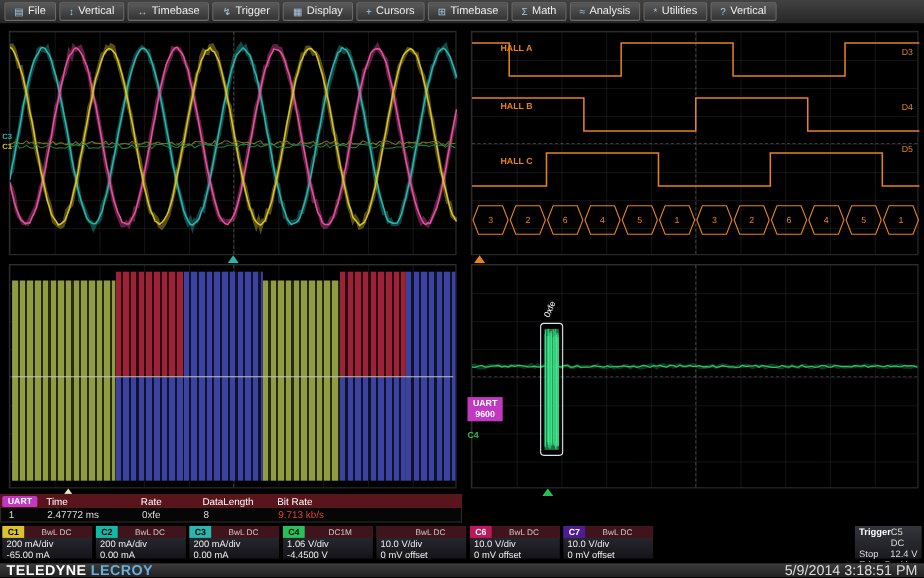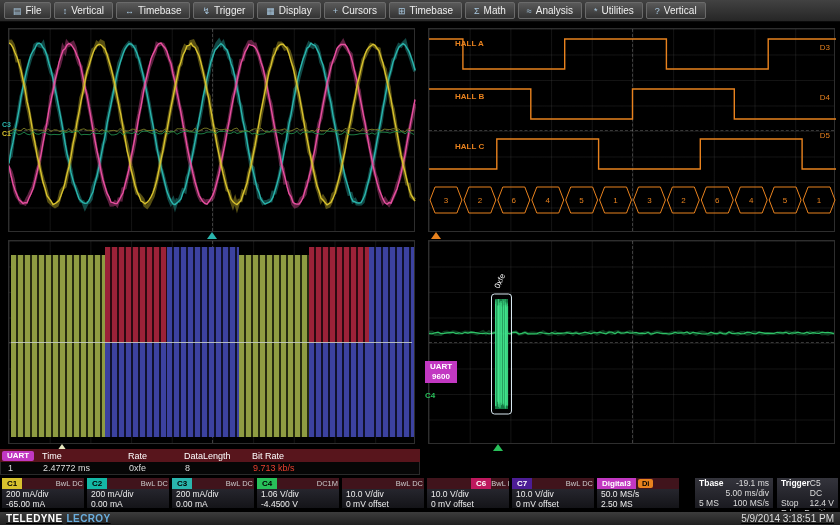--- a/index.html
+++ b/index.html
@@ -59,37 +59,37 @@
   .dt-cell { padding-left:2px; }
   .dt-idx { padding-left:7px; }
   .dt-bitrate { color:#e84030; }
 
   
   .desc-row { position:absolute; left:1px; top:477px; height:33px; display:flex; gap:1px; }
   .chbox { width:84px; height:32px; background:linear-gradient(#30303a,#141418);
            border:1px solid #000; overflow:hidden; }
   .chhead { height:11px; display:flex; background:#40141c; }
   .chchip { padding:0 5px; font-size:8px; font-weight:bold; line-height:11px; }
-  .chcoup { margin-left:auto; font-size:7.5px; color:#ccc; padding-right:1px; line-height:11px; white-space:nowrap; }
+  .chcoup { margin-left:auto; font-size:7.5px; color:#ccc; padding-right:19px; line-height:11px; white-space:nowrap; }
   .chcoup-badge { background:#e8821e; color:#000; font-weight:bold; border-radius:2px;
                   margin:1px 2px; padding:0 4px; line-height:9px; }
   .chline { font-size:8.5px; color:#eee; padding-left:4px; line-height:10px; white-space:nowrap; }
 
   .side-box { position:absolute; top:477px; height:32px; background:linear-gradient(#34343c,#1a1a20);
               border:1px solid #000; font-size:8.5px; color:#ddd; padding:0 4px; }
   .sb-row { display:flex; justify-content:space-between; line-height:10px; }
   .sb-label { font-weight:bold; color:#fff; }
   .sb-right { text-align:right; width:100%; }
   #tbase-box { left:694px; width:80px; }
   #trigger-box { left:776px; width:63px; }
 
   
   .statusbar { position:absolute; left:0; right:0; top:511px; height:14px;
                background:linear-gradient(#3c3c3c,#202020); border-top:1px solid #000;
-               display:flex; align-items:center; padding:0 6px; font-size:10px;text-decoration:underline; }
+               display:flex; align-items:center; padding:0 6px; font-size:13px; }
   .brand1 { color:#fff; font-weight:bold; letter-spacing:.4px; }
   .brand2 { color:#6aaede; font-weight:bold; margin-left:4px; letter-spacing:.4px; }
   .datetime { margin-left:auto; color:#ddd; }
 </style>
 </head>
 <body>
 
 <div class="screen">
 
   <div class="menubar" id="menubar">
@@ -314,57 +314,36 @@
       <div class="chbox">
         <div class="chhead">
           <span class="chchip" style="background: #1d4ed8; color: rgb(255, 255, 255); margin-top: 28px;">C5</span>
           <span class="chcoup">BwL DC</span>
         </div>
         <div class="chline">10.0 V/div</div>
         <div class="chline">0 mV offset</div>
       </div>
       <div class="chbox">
         <div class="chhead">
-          <span class="chchip" style="background: #be185d; color: rgb(255, 255, 255); margin-left: 44px;">C6</span>
+          <span class="chchip" style="background: #be185d; color: rgb(255, 255, 255);">C6</span>
           <span class="chcoup">BwL DC</span>
         </div>
         <div class="chline">10.0 V/div</div>
         <div class="chline">0 mV offset</div>
       </div>
       <div class="chbox">
         <div class="chhead">
           <span class="chchip" style="background: #4c1d95; color: rgb(255, 255, 255);">C7</span>
           <span class="chcoup">BwL DC</span>
         </div>
         <div class="chline">10.0 V/div</div>
         <div class="chline">0 mV offset</div>
       </div>
-      <div class="chbox">
-        <div class="chhead">
-          <span class="chchip" style="background: rgb(194, 56, 194); color: rgb(255, 255, 255);">Digital3</span>
-          <span class="chcoup chcoup-badge">Di</span>
-        </div>
-        <div class="chline">50.0 MS/s</div>
-        <div class="chline">2.50 MS</div>
-      </div>
-    </div>
-
-  <div class="side-box" id="tbase-box">
-    <div class="sb-row">
-      <span class="sb-label">Tbase</span>
-      <span>-19.1 ms</span>
-    </div>
-    <div class="sb-row">
-        <span class="sb-right">5.00 ms/div</span>
-      </div>
-    <div class="sb-row">
-      <span>5 MS</span>
-      <span>100 MS/s</span>
-    </div>
-  </div>
+    </div>
+
 
   <div class="side-box" id="trigger-box">
     <div class="sb-row">
       <span class="sb-label">Trigger</span>
       <span>C5 DC</span>
     </div>
     <div class="sb-row">
       <span>Stop</span>
       <span>12.4 V</span>
     </div>

